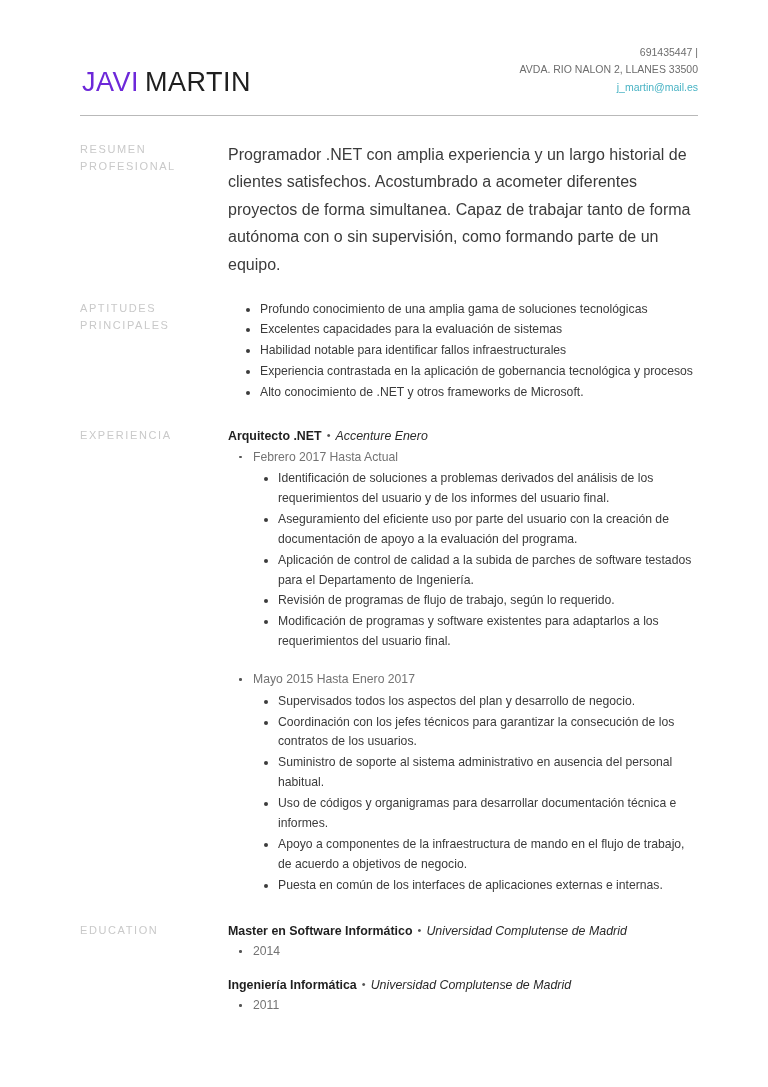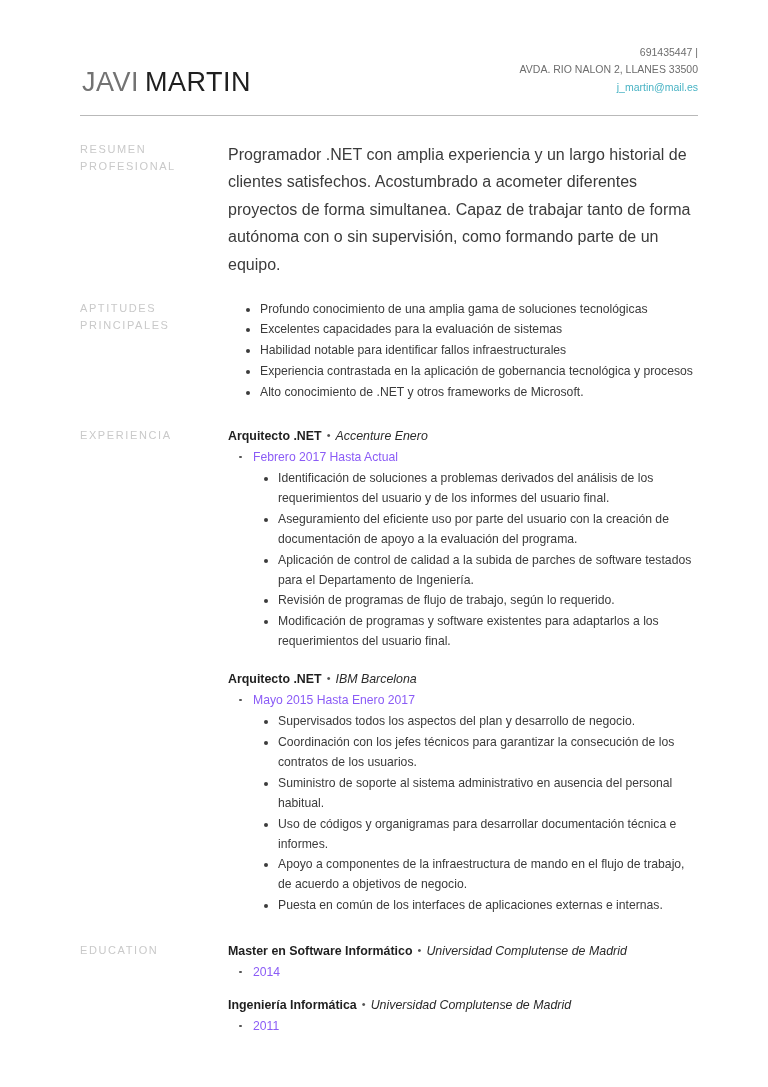--- a/index.html
+++ b/index.html
@@ -32,21 +32,21 @@
     padding-top: 44px;
   }
   .name-block {
     font-size: 27px;
     letter-spacing: 0.5px;
     line-height: 1.1;
     white-space: nowrap;
     padding-left: 12px;
   }
   .name-first {
-    color: #737373;
+    color: #6d28d9;
     font-weight: 400;
     text-align: right;
   }
   .name-last {
     color: #1f1f1f;
     font-weight: 400;
     margin-left: 6px;
   }
   .contact-block {
     text-align: right;
@@ -139,21 +139,21 @@
   }
   .entry-org {
     font-style: italic;
     color: #2b2b2b;
   }
 
   .entry-date {
     position: relative;
     font-size: 12.2px;
     line-height: 1.6;
-    color: #8b5cf6;
+    color: #737373;
     padding-left: 25px;
     margin-top: 2px;
   }
   .entry-date::before {
     content: "";
     position: absolute;
     left: 11px;
     top: 8px;
     width: 2.5px;
     height: 2.5px;
@@ -242,21 +242,20 @@
           <div class="entry-date">Febrero 2017 Hasta Actual</div>
           <ul class="entry-bullets">
             <li>Identificación de soluciones a problemas derivados del análisis de los requerimientos del usuario y de los informes del usuario final.</li>
             <li>Aseguramiento del eficiente uso por parte del usuario con la creación de documentación de apoyo a la evaluación del programa.</li>
             <li>Aplicación de control de calidad a la subida de parches de software testados para el Departamento de Ingeniería.</li>
             <li>Revisión de programas de flujo de trabajo, según lo requerido.</li>
             <li>Modificación de programas y software existentes para adaptarlos a los requerimientos del usuario final.</li>
           </ul>
         </div>
         <div class="entry">
-          <div class="entry-head"><span class="entry-title">Arquitecto .NET</span><span class="entry-sep">•</span><span class="entry-org">IBM Barcelona</span></div>
           <div class="entry-date">Mayo 2015 Hasta Enero 2017</div>
           <ul class="entry-bullets">
             <li>Supervisados todos los aspectos del plan y desarrollo de negocio.</li>
             <li>Coordinación con los jefes técnicos para garantizar la consecución de los contratos de los usuarios.</li>
             <li>Suministro de soporte al sistema administrativo en ausencia del personal habitual.</li>
             <li>Uso de códigos y organigramas para desarrollar documentación técnica e informes.</li>
             <li>Apoyo a componentes de la infraestructura de mando en el flujo de trabajo, de acuerdo a objetivos de negocio.</li>
             <li>Puesta en común de los interfaces de aplicaciones externas e internas.</li>
           </ul>
         </div>

